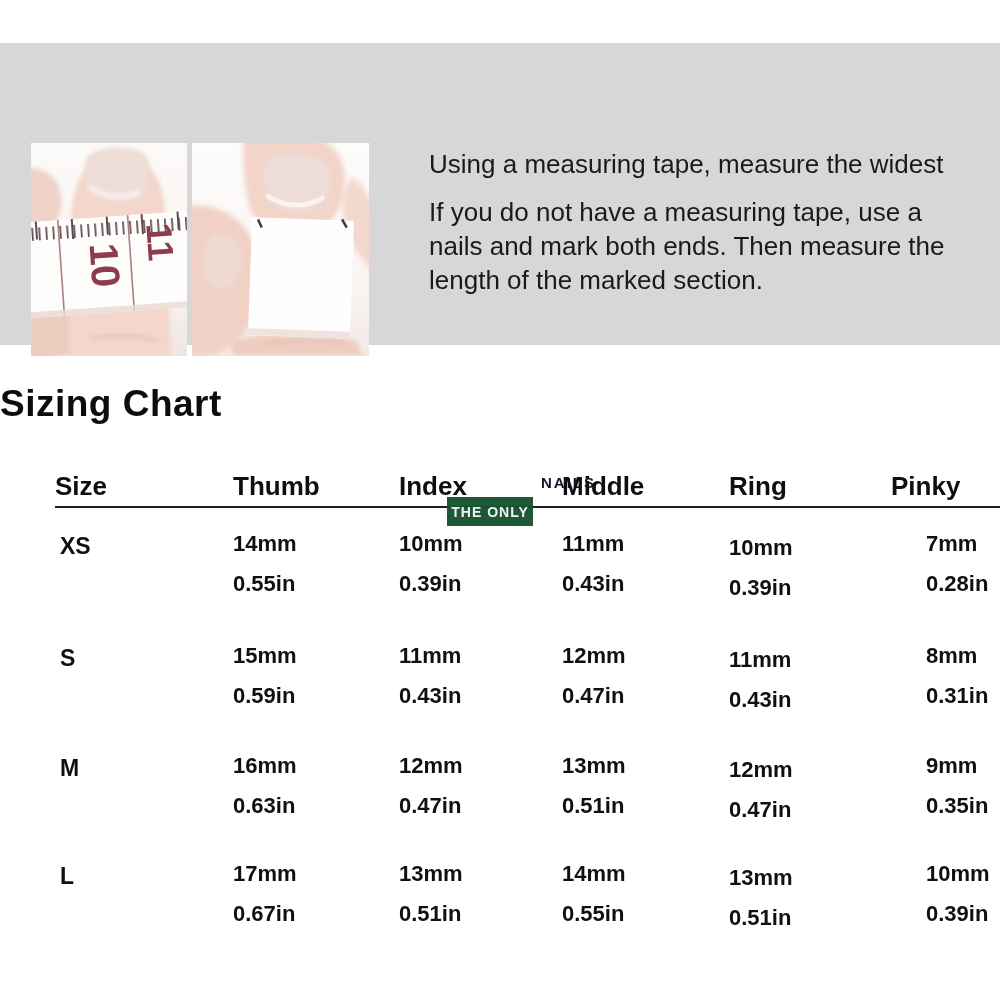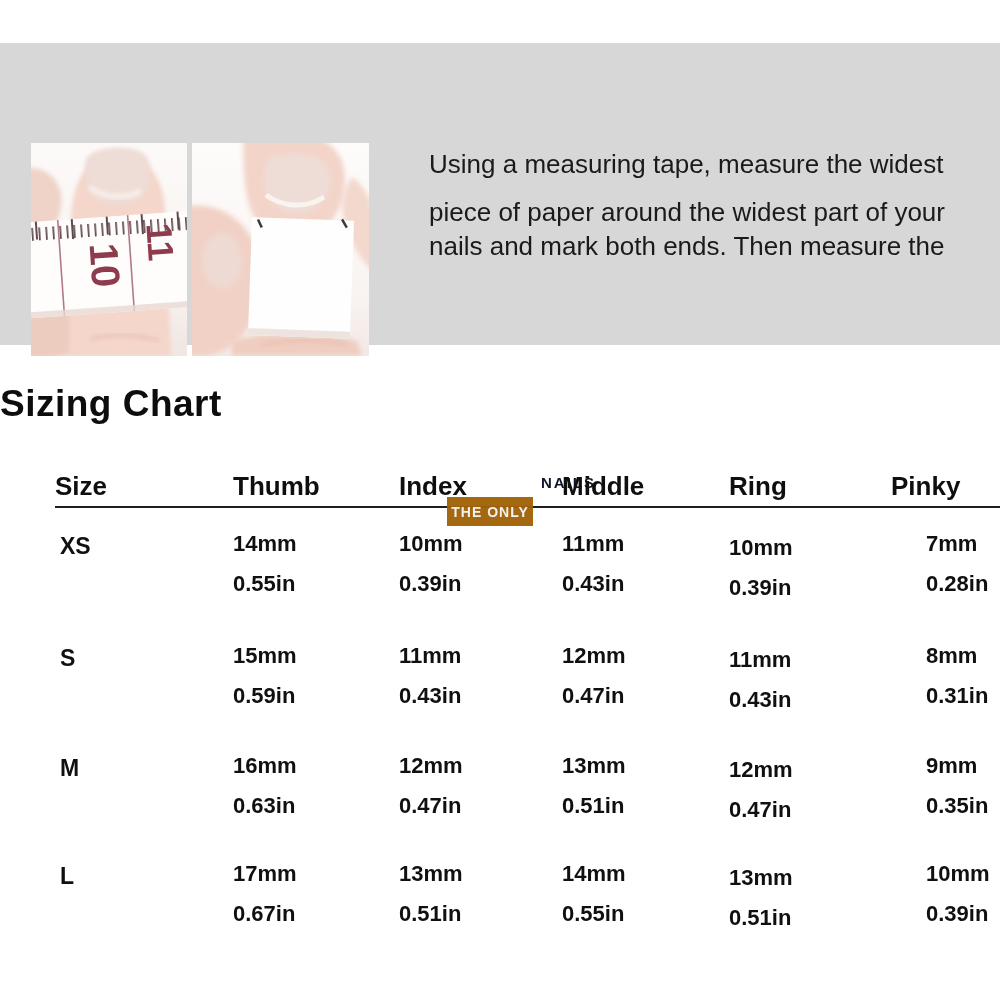--- a/index.html
+++ b/index.html
@@ -22,21 +22,21 @@
                  font-size:37px; font-weight:700; color:#0d0d0d; letter-spacing:0.5px; }
 
   .th { position:absolute; top:471px; font-size:26px; font-weight:700; color:#0f0f0f; white-space:nowrap; z-index:2; }
   .h-size{left:55px} .h-thumb{left:233px} .h-index{left:399px} .h-middle{left:562px} .h-ring{left:729px} .h-pinky{left:891px}
 
   .rule { position:absolute; left:55px; top:506px; width:945px; height:2px; background:#1f1f1f; z-index:2; }
 
   
   .wm-nails { position:absolute; left:541px; top:474px; font-size:15px; font-weight:700;
               letter-spacing:2px; color:#0f172a; z-index:1; }
-  .wm-box   { position:absolute; left:447px; top:497px; width:86px; height:29px; background:#a16207;
+  .wm-box   { position:absolute; left:447px; top:497px; width:86px; height:29px; background:#14532d;
               display:flex; align-items:center; justify-content:center; z-index:3; opacity:0.96; }
   .wm-box span { font-size:14px; font-weight:700; letter-spacing:1px; color:#f2f2f2; white-space:nowrap; }
 
   
   .trow { position:absolute; left:0; width:1000px; height:90px; }
   .row-0{top:531px} .row-1{top:643px} .row-2{top:753px} .row-3{top:861px}
   .cell { position:absolute; font-weight:700; font-size:22px; color:#101010; white-space:nowrap; }
   .size-label { left:60px; top:2px; font-size:23px; }
   .mm { top:0; } .in { top:40px; }
   .c-thumb{left:233px} .c-index{left:399px} .c-middle{left:562px} .c-pinky{left:926px}
@@ -114,22 +114,23 @@
         <line x1="148" y1="75" x2="153" y2="83" stroke="#3a3a3a" stroke-width="2.5"></line>
       </g>
       <path d="M70,202 C100,196 130,196 155,202" stroke="#dcab9c" stroke-width="2" fill="none" opacity="0.6" filter="url(#soft2)"></path>
     </svg>
 
     <div class="instructions">
       <div class="para">
         <div class="line">Using a measuring tape, measure the widest</div>
       </div>
       <div class="para">
-        <div class="line">piece of paper around the widest part of your</div>
+        <div class="line">If you do not have a measuring tape, use a</div>
         <div class="line">nails and mark both ends. Then measure the</div>
+        <div class="line">length of the marked section.</div>
       </div>
     </div>
   </section>
 
   <h1 class="chart-title">Sizing Chart</h1>
 
   <span class="th h-size">Size</span>
   <span class="th h-thumb">Thumb</span>
   <span class="th h-index">Index</span>
   <span class="th h-middle">Middle</span>

